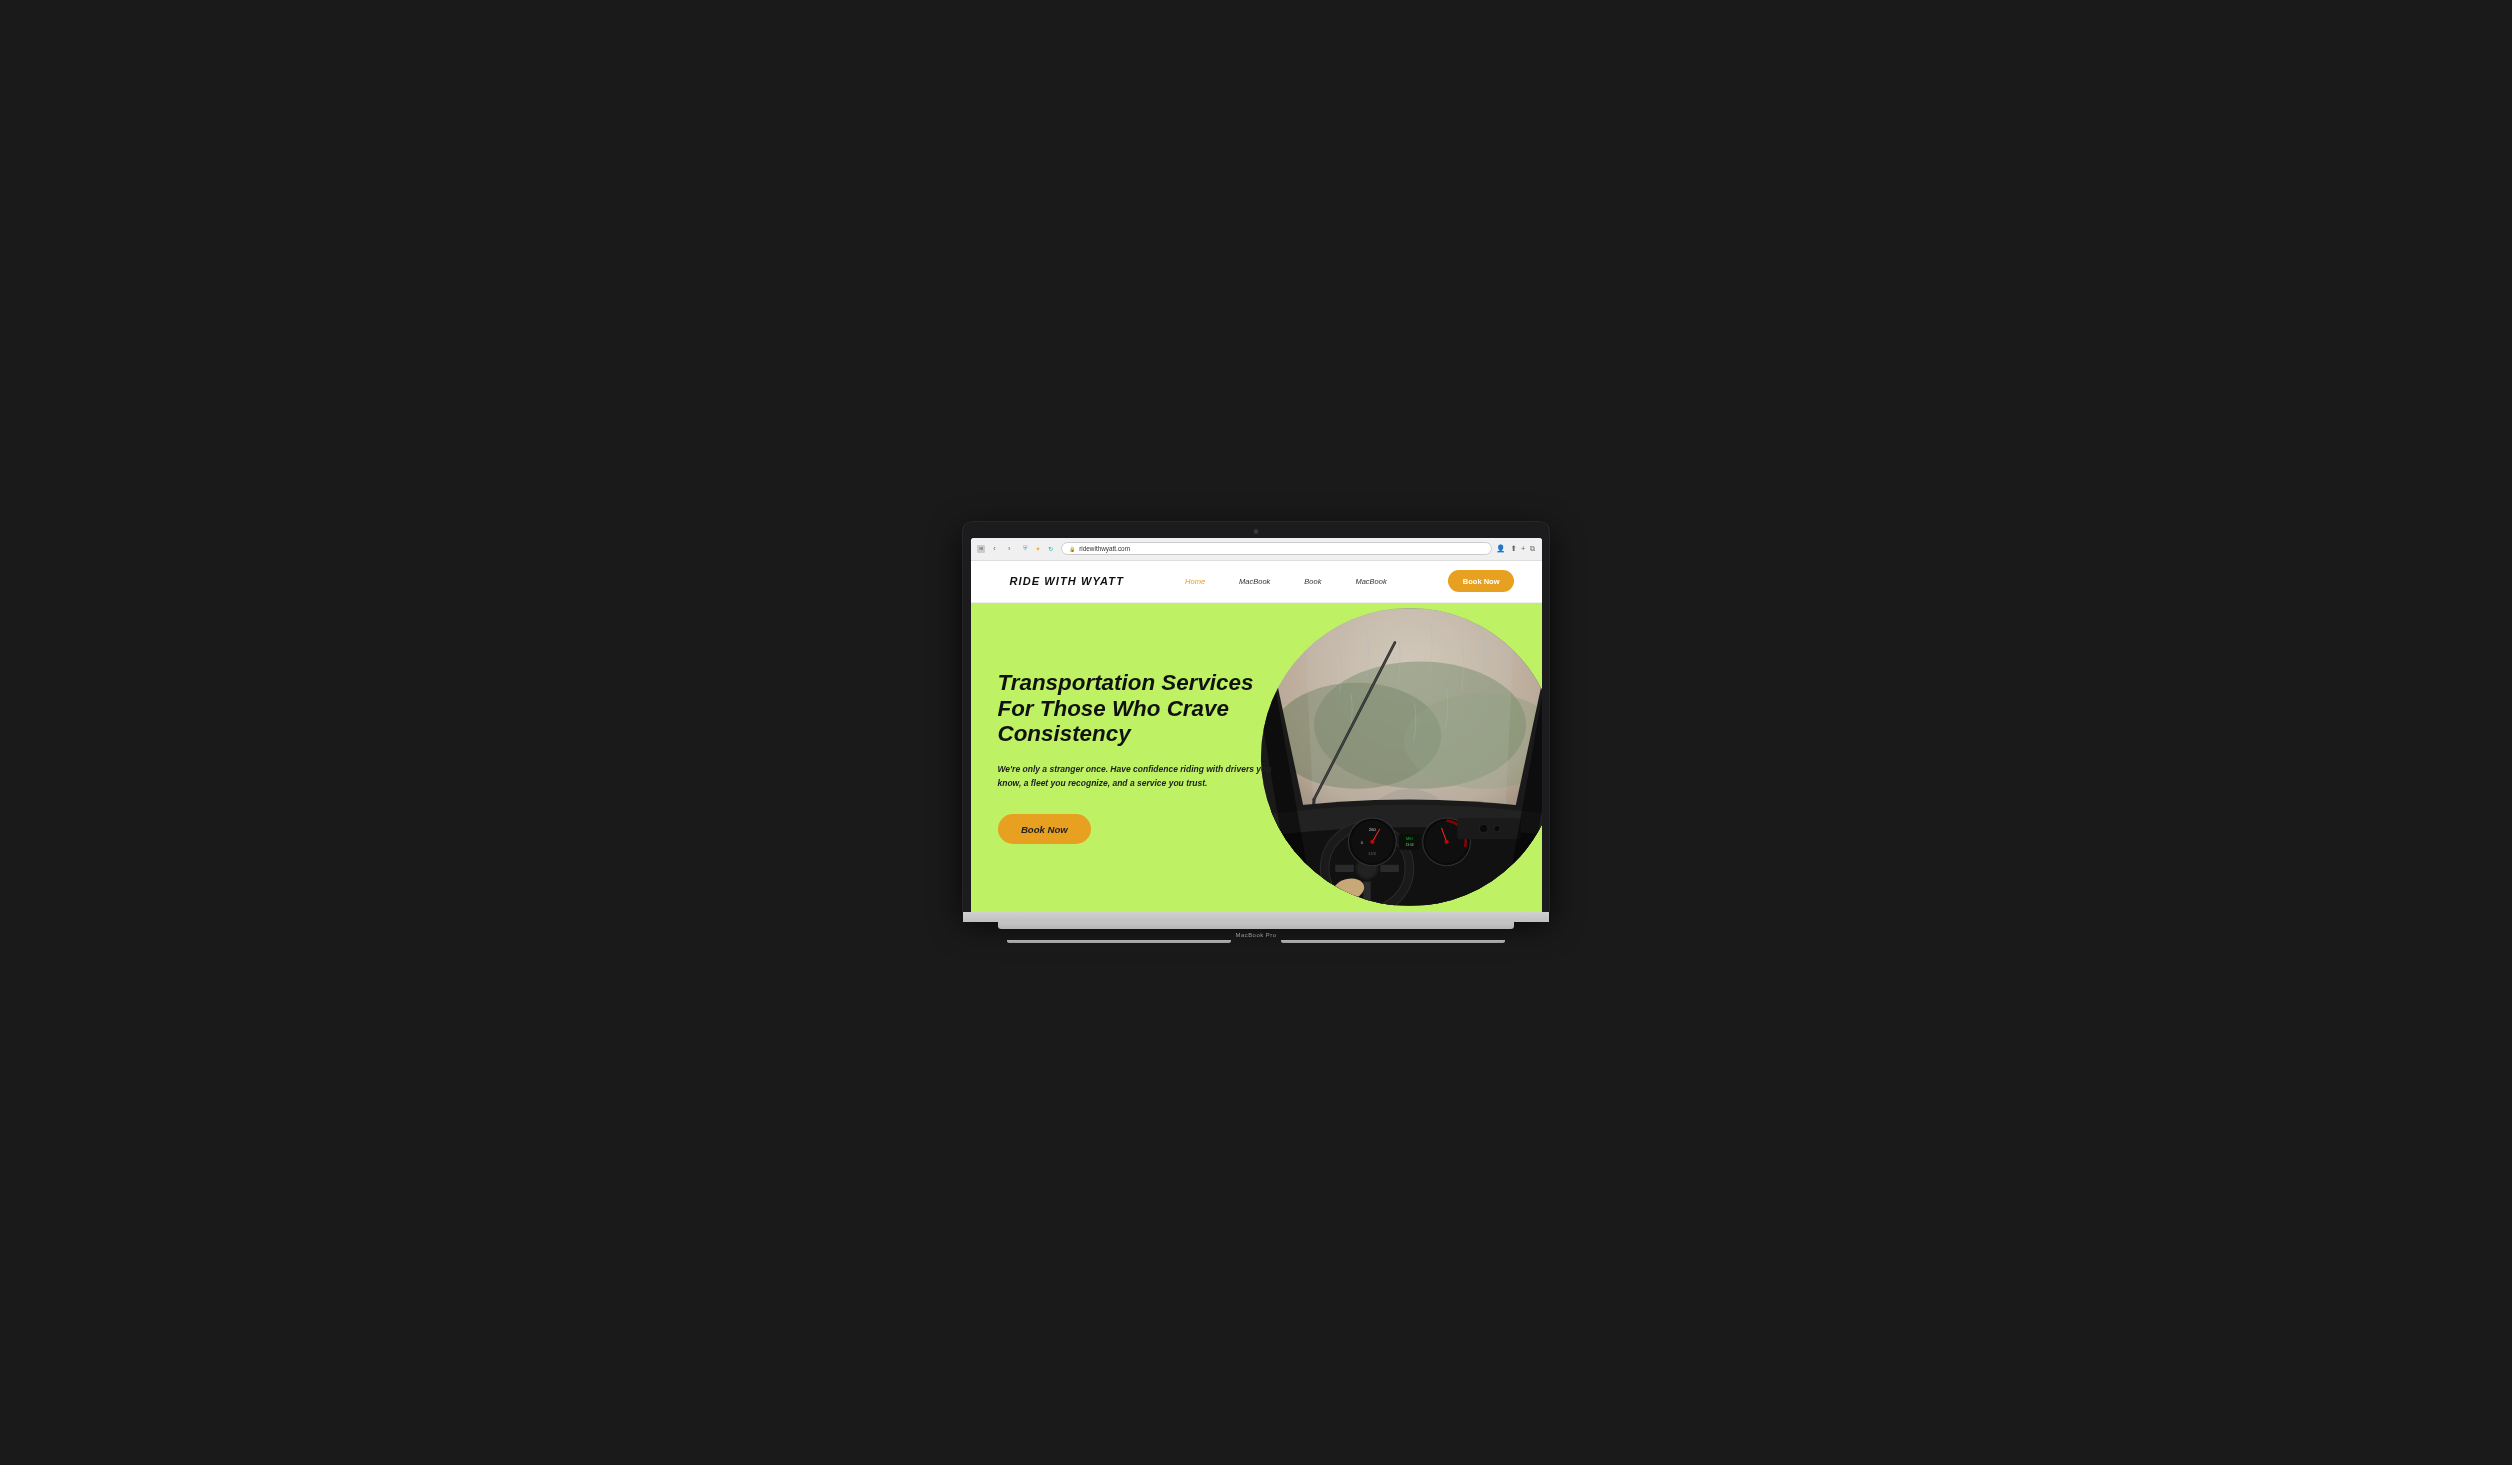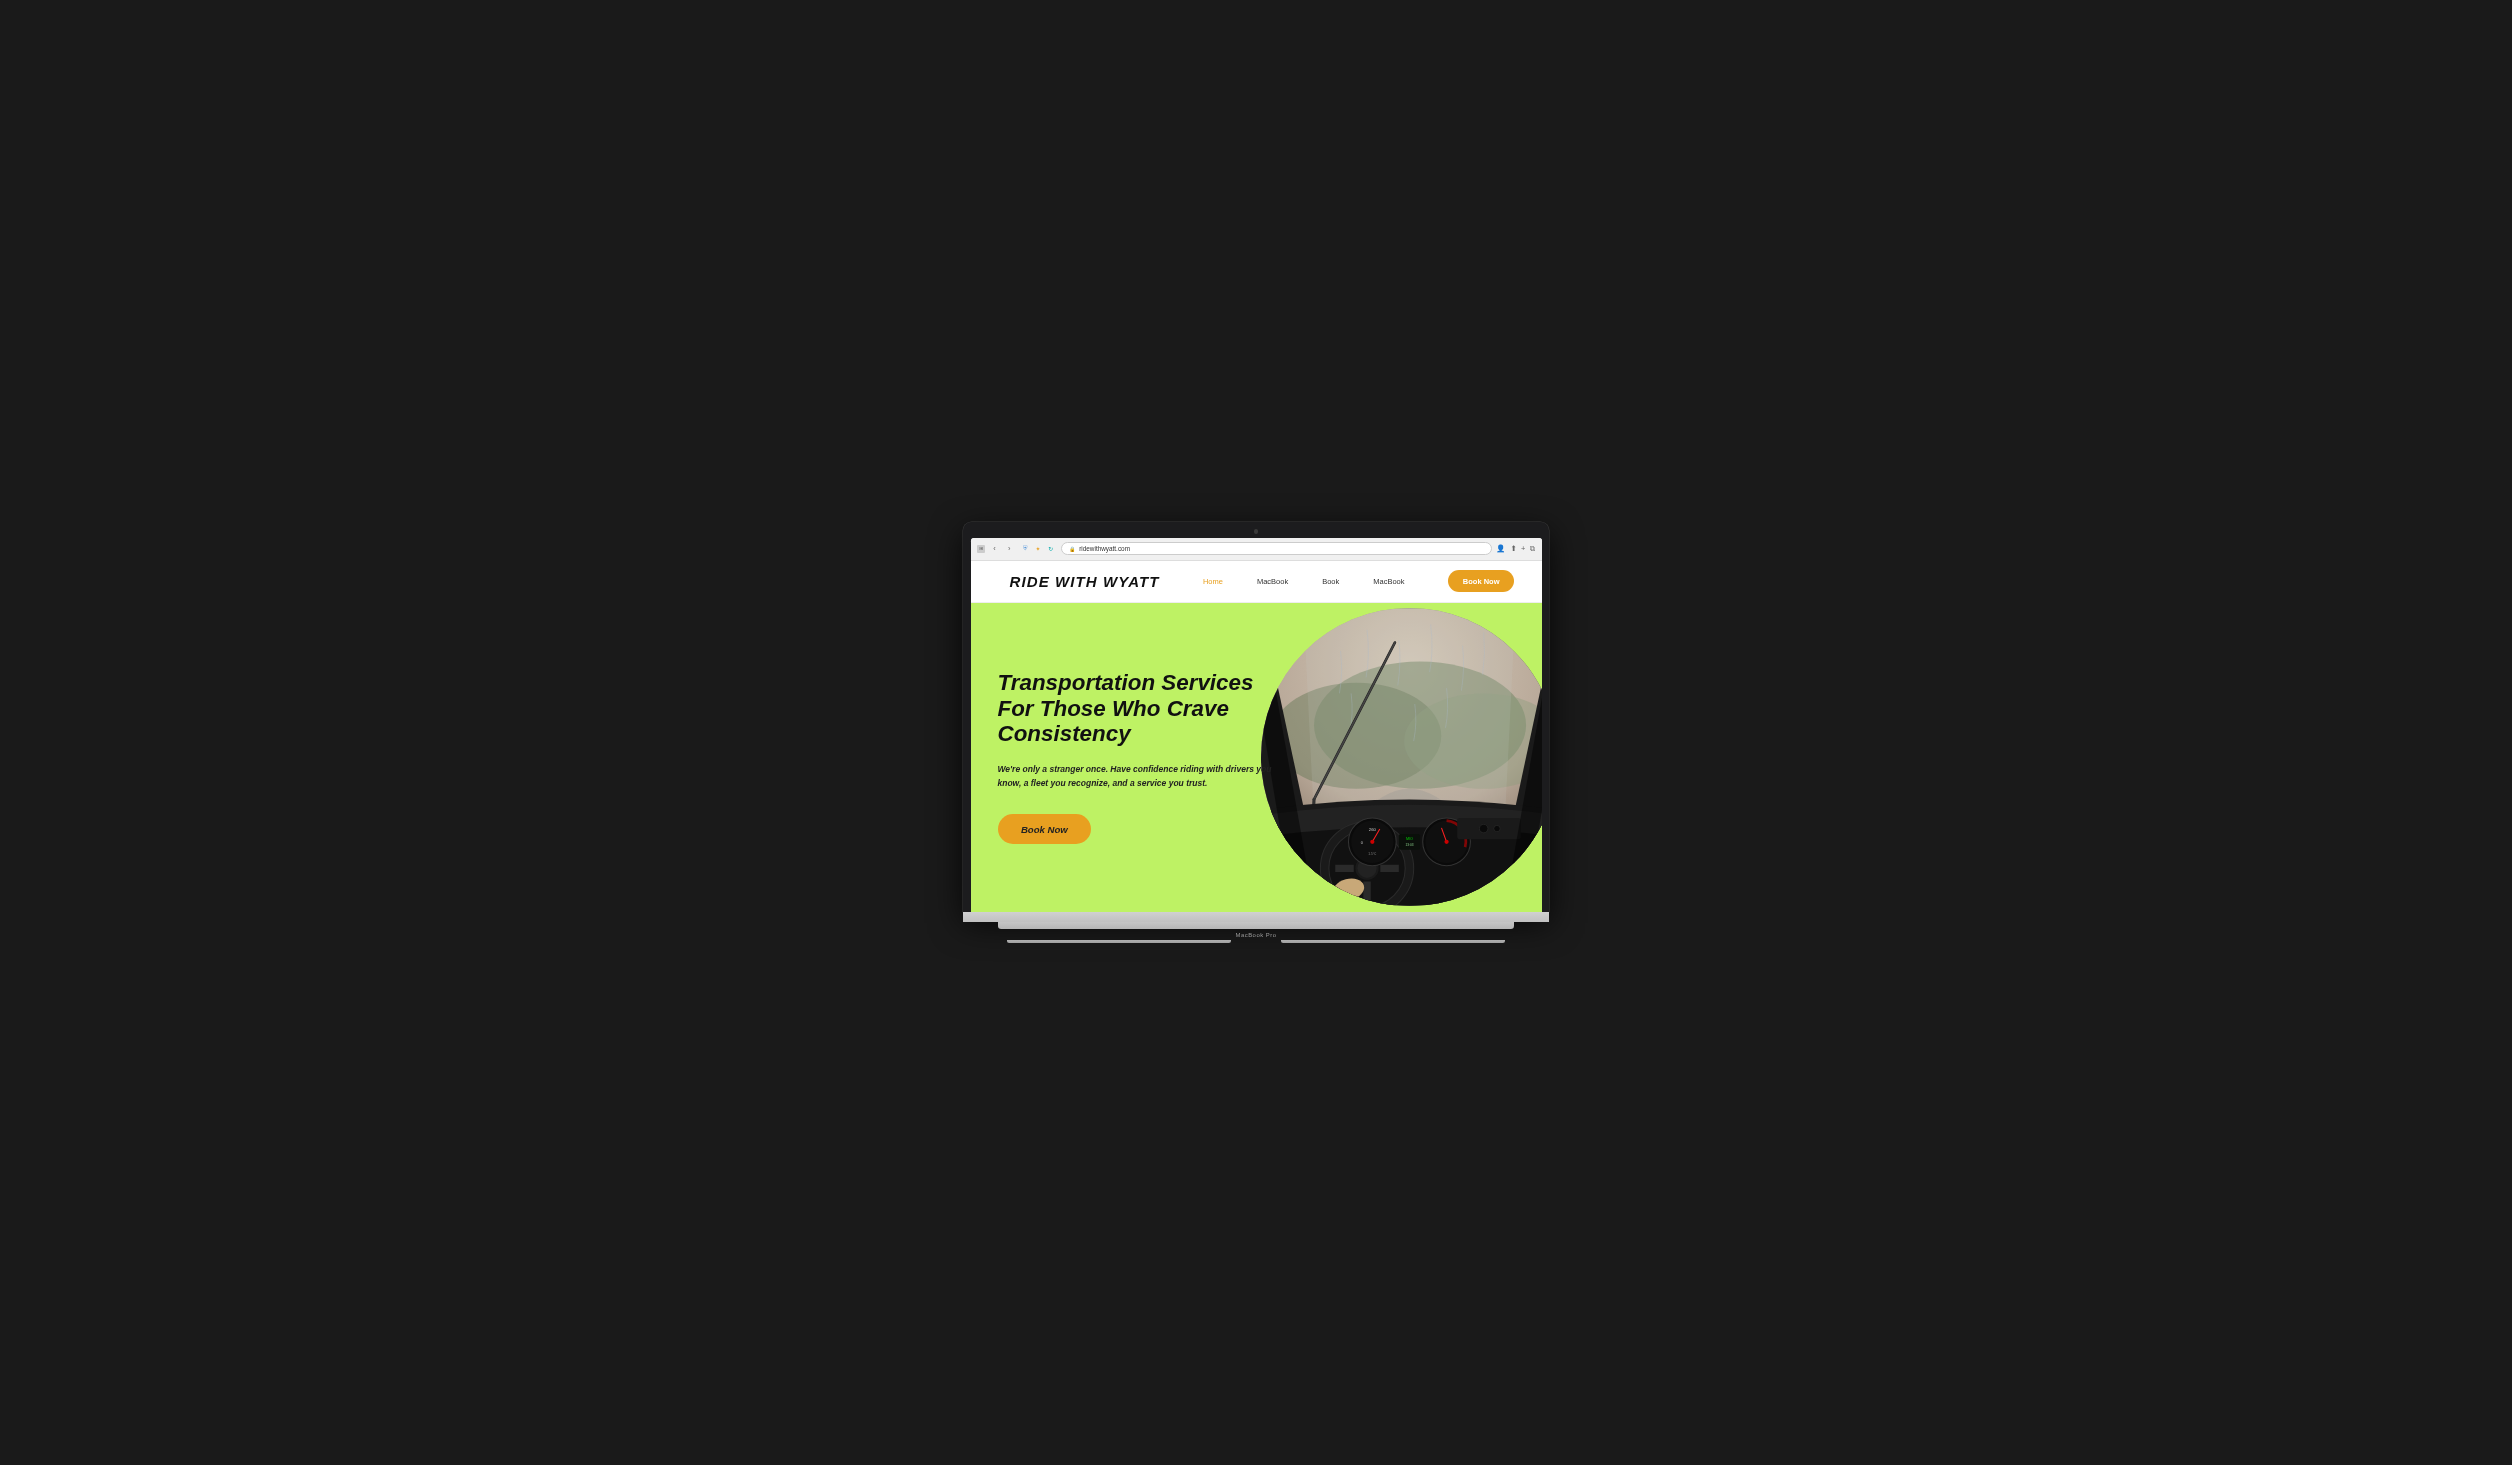--- a/index.html
+++ b/index.html
@@ -141,36 +141,37 @@
     
     .navbar {
       display: flex;
       align-items: center;
       padding: 9.6px 27px;
       border-bottom: 0.5px solid #eee;
       background: #fff;
     }
 
     .nav-logo {
-      font-size: 15px;
+      font-size: 11px;
       font-weight: 900;
       font-style: italic;
       letter-spacing: 1.1px;
       color: #111;
       text-transform: uppercase;
       flex: 0 0 auto;
       padding-left: 12px;
     }
 
     .nav-links {
       display: flex;
       gap: 34px;
       margin-left: auto;
       margin-right: auto;
       align-items: flex-end;
+      font-style: italic;
     }
 
     .nav-link {
       font-size: 7.5px;
       color: #333;
       text-decoration: none;
       cursor: pointer;
     }
 
     .nav-link.active {

